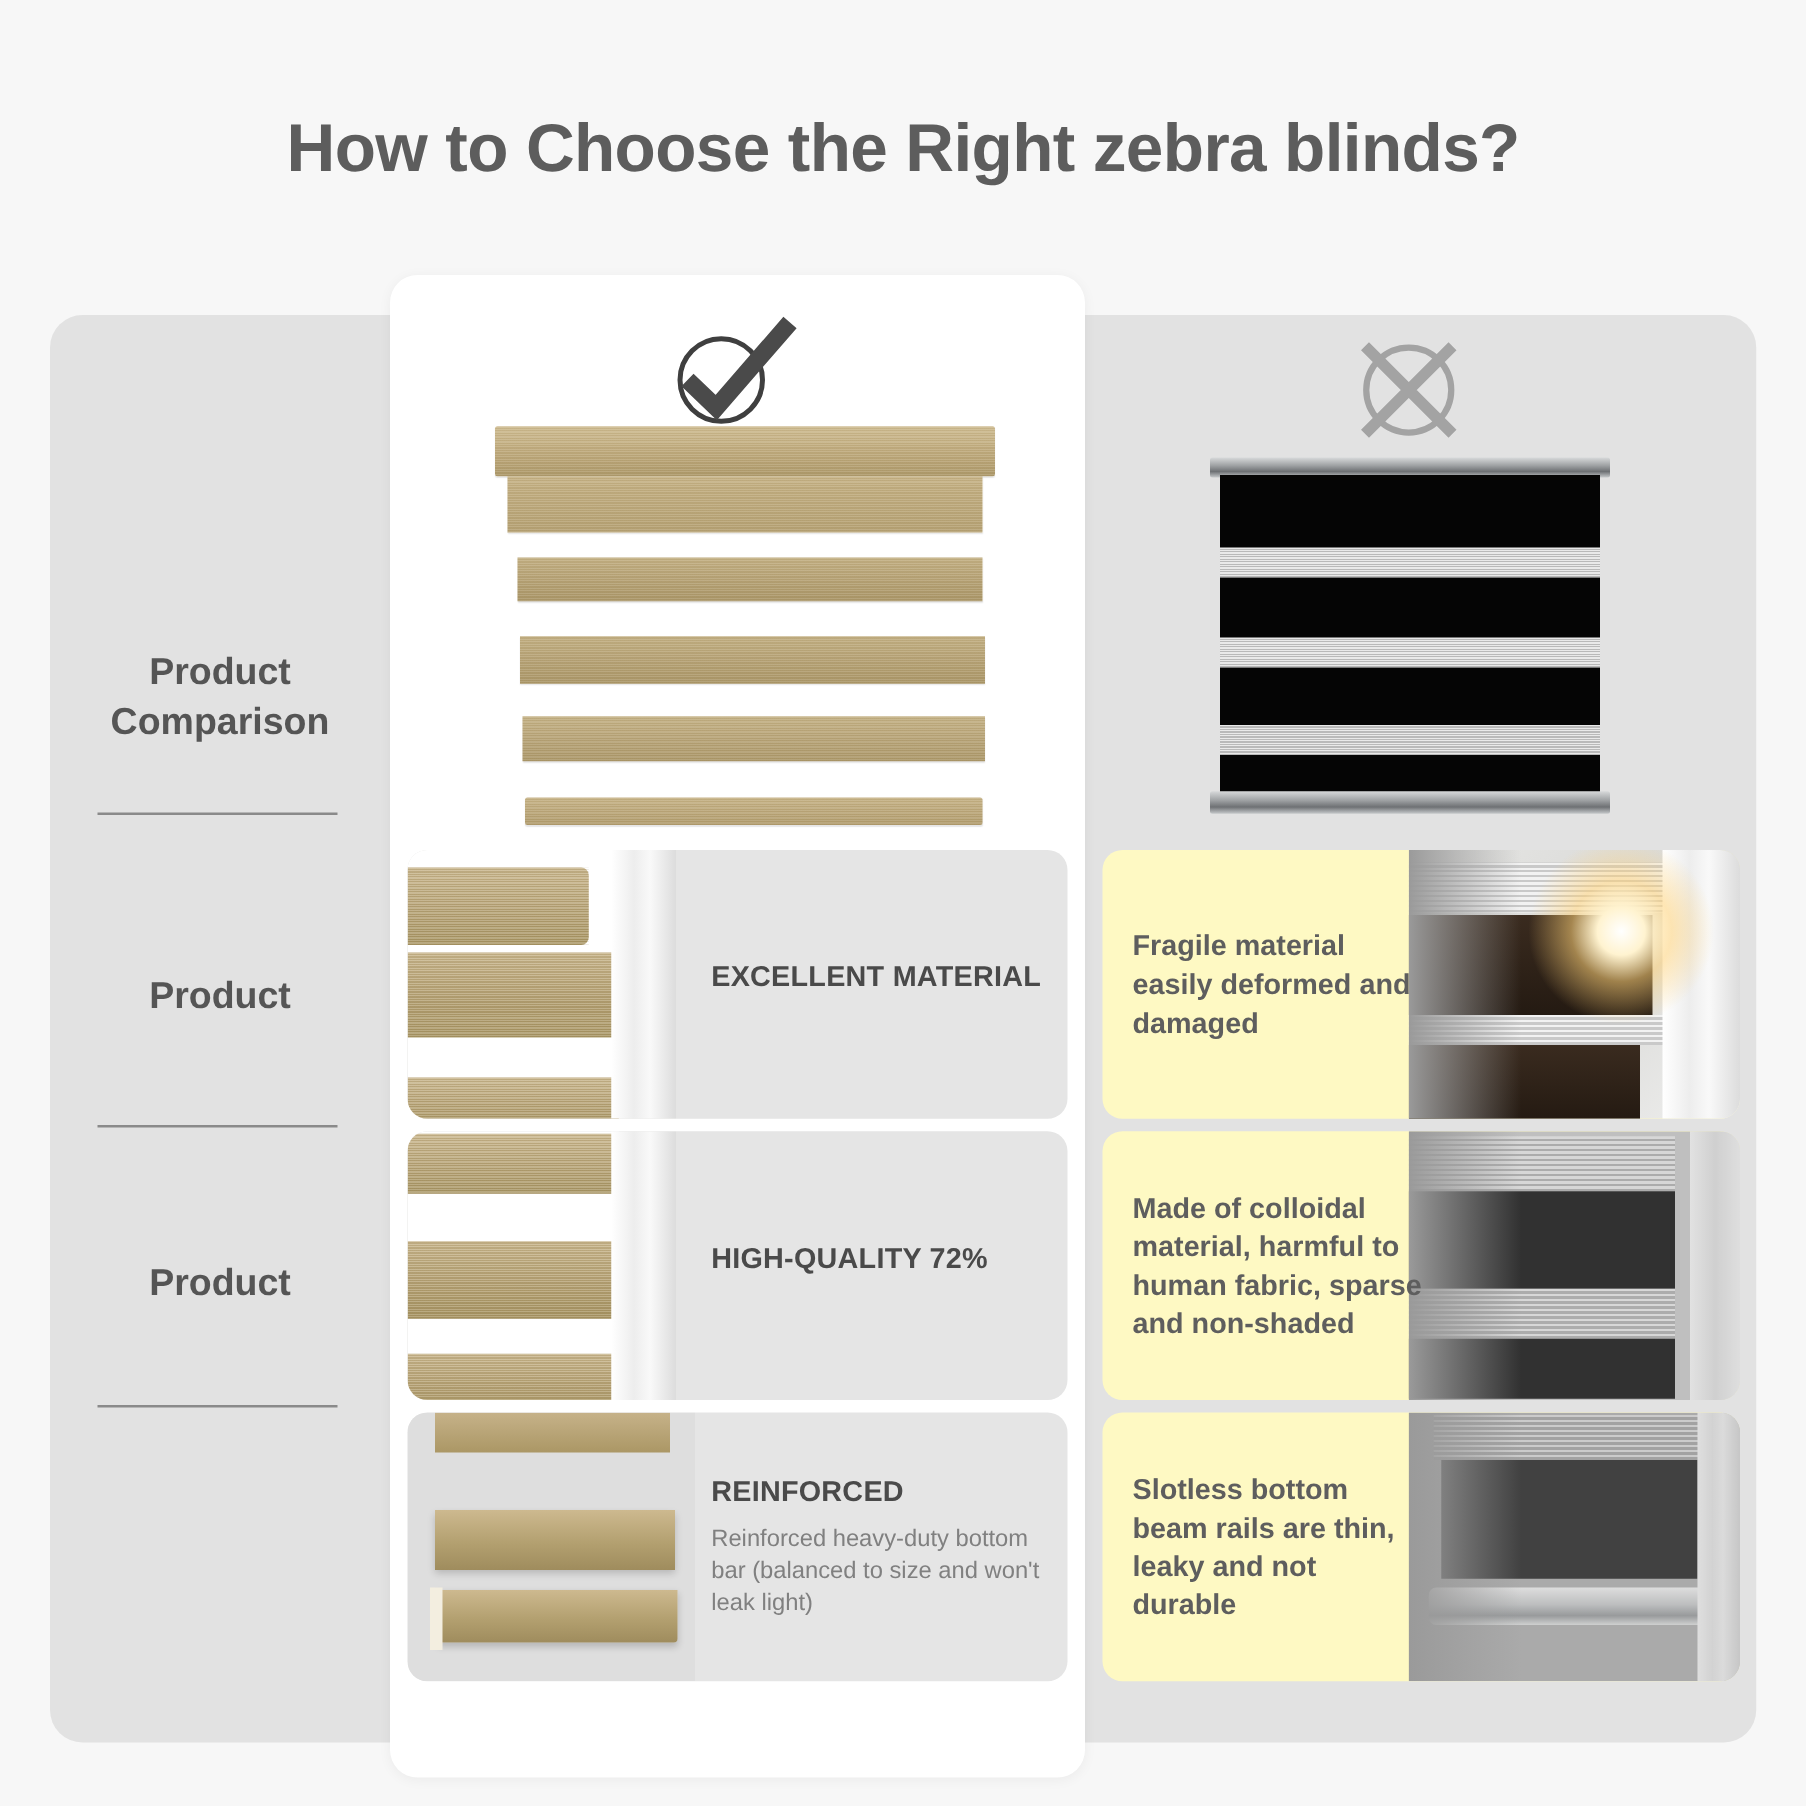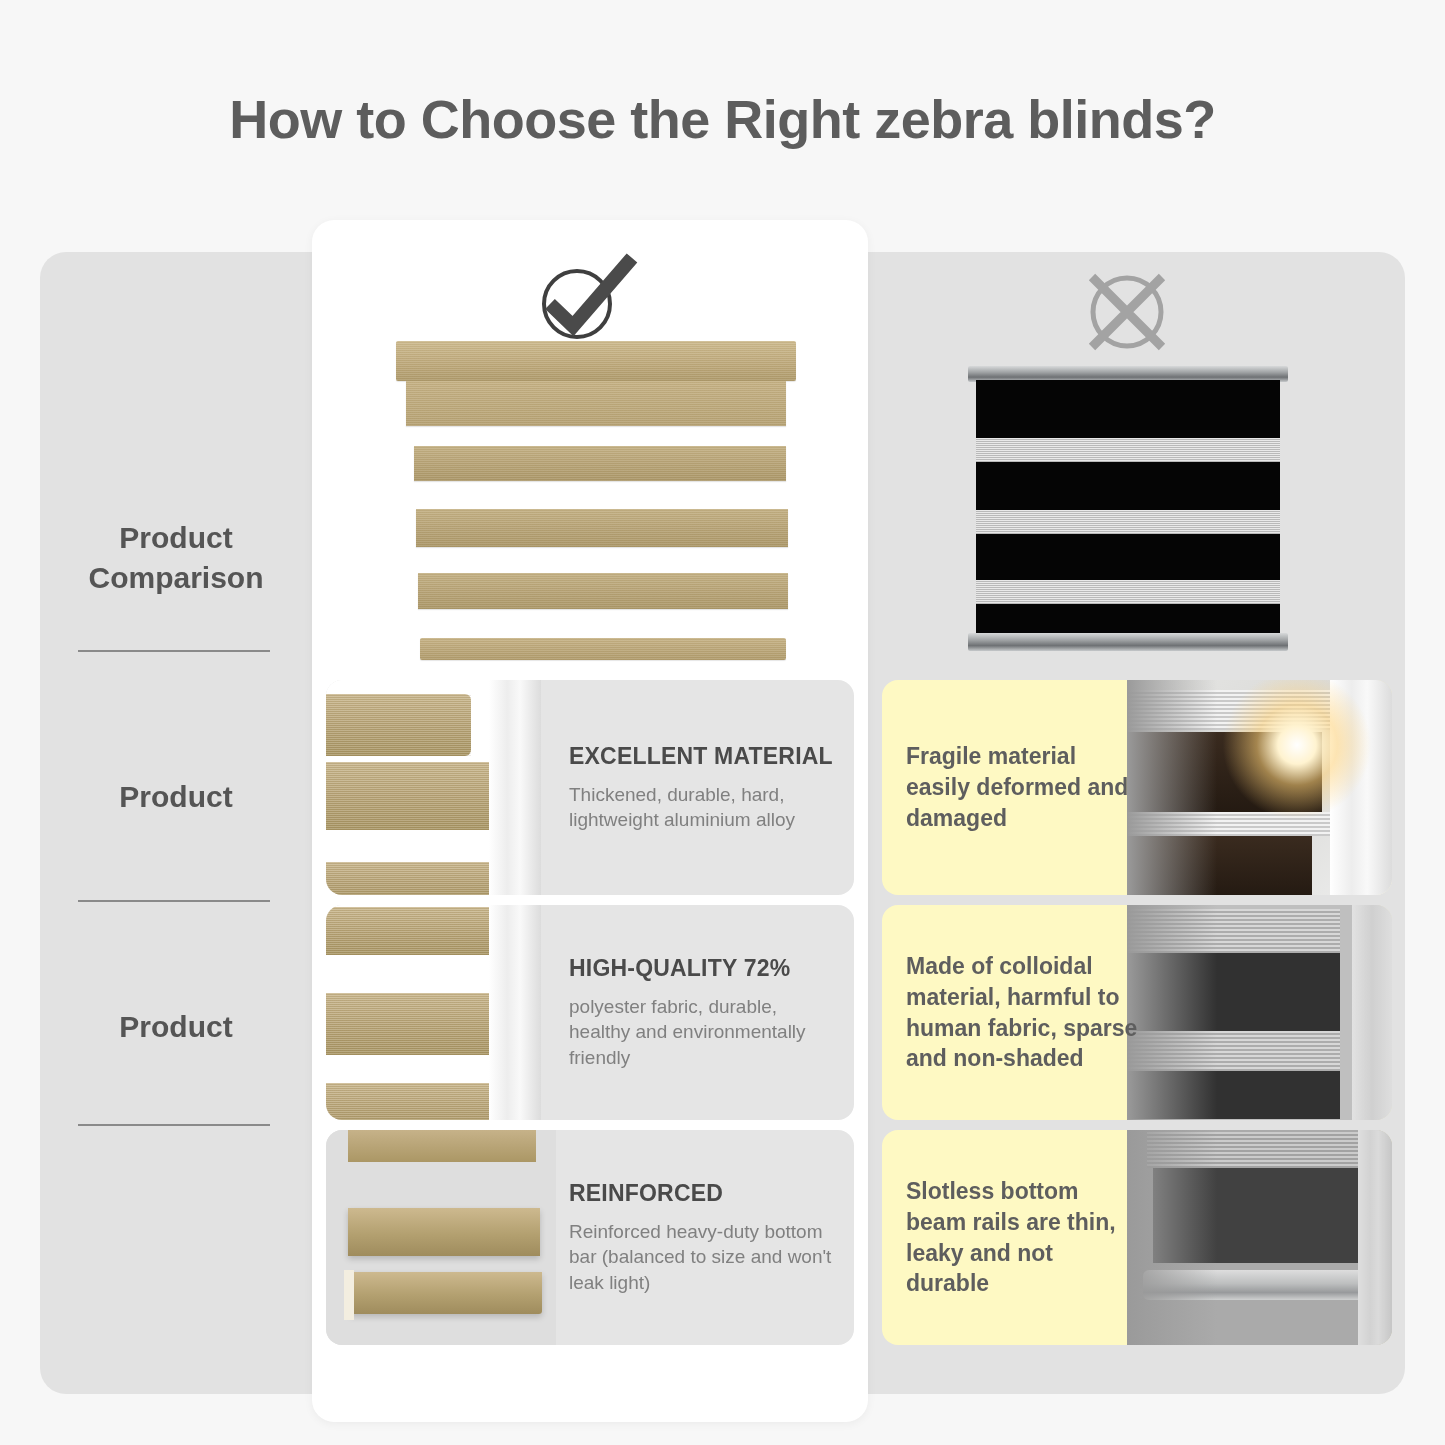--- a/index.html
+++ b/index.html
@@ -244,38 +244,36 @@
       <div class="beige-stripes">
         <div class="bs" style="top:14px;height:62px;right:24px;border-radius:0 6px 6px 0;"></div>
         <div class="bs" style="top:82px;height:68px;"></div>
         <div class="bs" style="top:182px;height:40px;"></div>
       </div>
       <div class="wframe"></div>
     </div>
   </div>
   <div class="txt">
     <div class="hd">EXCELLENT MATERIAL</div>
-    <div class="bd">Thickened, durable, hard, lightweight aluminium alloy</div>
   </div>
 </div>
 
 <div class="card good row2">
   <div class="photo">
     <div class="ph-frame">
       <div class="beige-stripes">
         <div class="bs" style="top:2px;height:48px;"></div>
         <div class="bs" style="top:88px;height:62px;"></div>
         <div class="bs" style="top:178px;height:50px;"></div>
       </div>
       <div class="wframe"></div>
     </div>
   </div>
   <div class="txt">
     <div class="hd">HIGH-QUALITY 72%</div>
-    <div class="bd">polyester fabric, durable, healthy and environmentally friendly</div>
   </div>
 </div>
 
 <div class="card good row3">
   <div class="photo" style="width:230px;">
     <div class="rail-photo">
       <div class="rp-slat" style="left:22px;right:20px;top:0;height:32px;"></div>
       <div class="rp-bar" style="left:22px;right:16px;top:78px;height:48px;"></div>
       <div class="rp-bar" style="left:24px;right:14px;top:142px;height:42px;border-radius:0 0 3px 3px;"></div>
       <div class="rp-cap" style="left:18px;top:140px;width:10px;height:50px;"></div>

